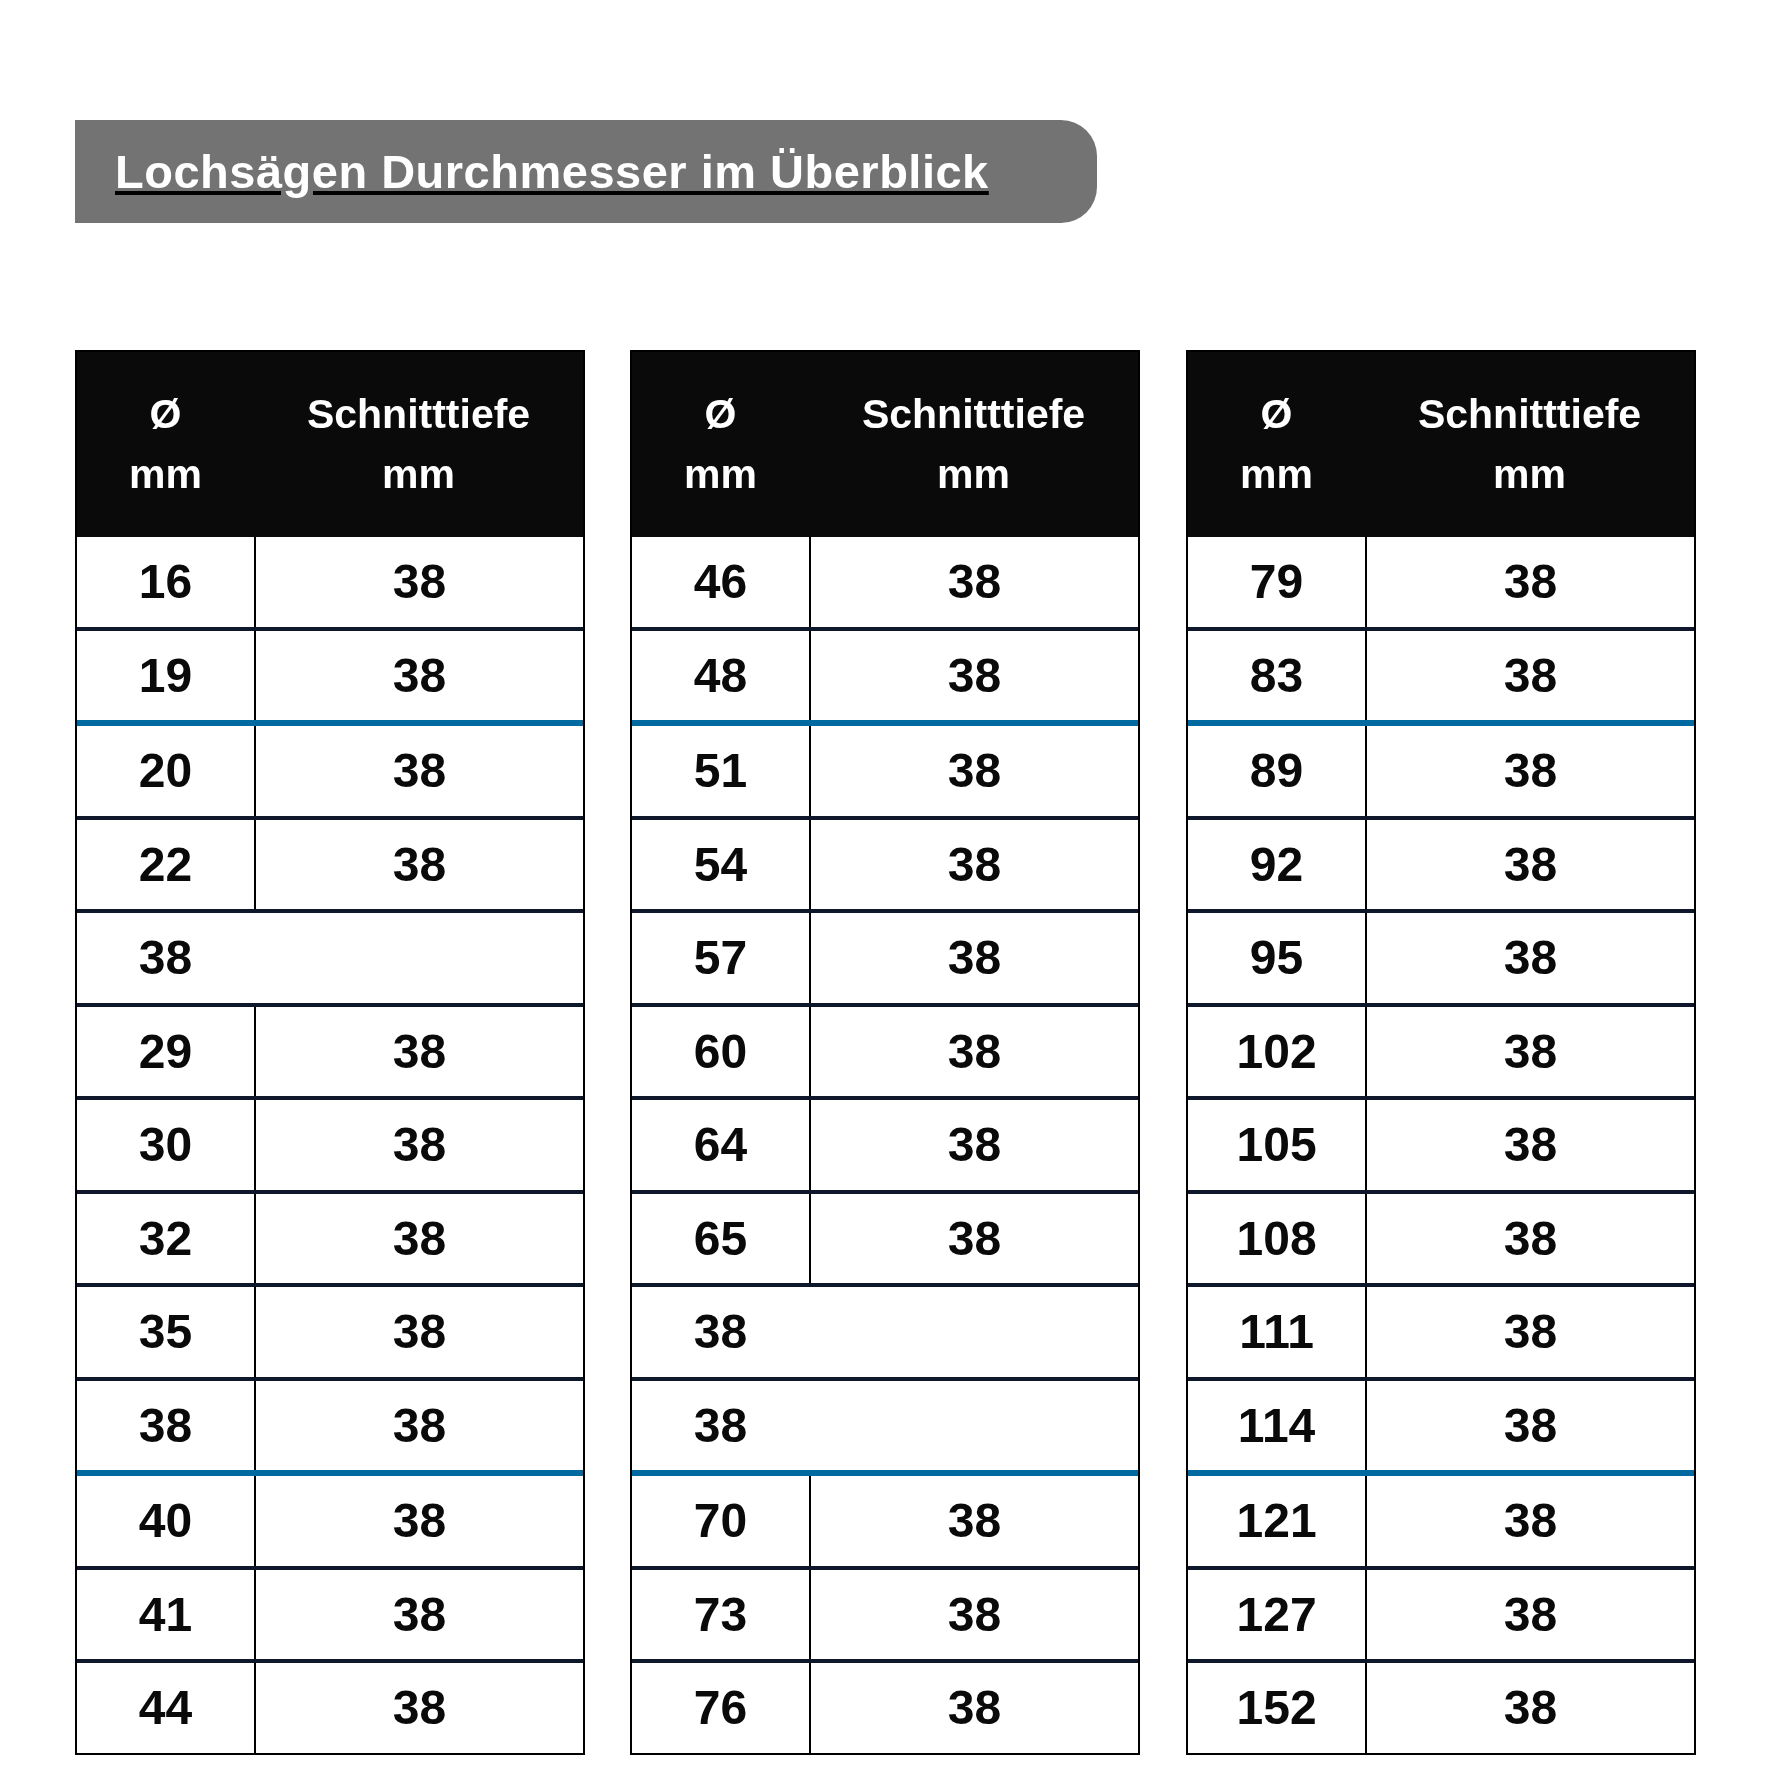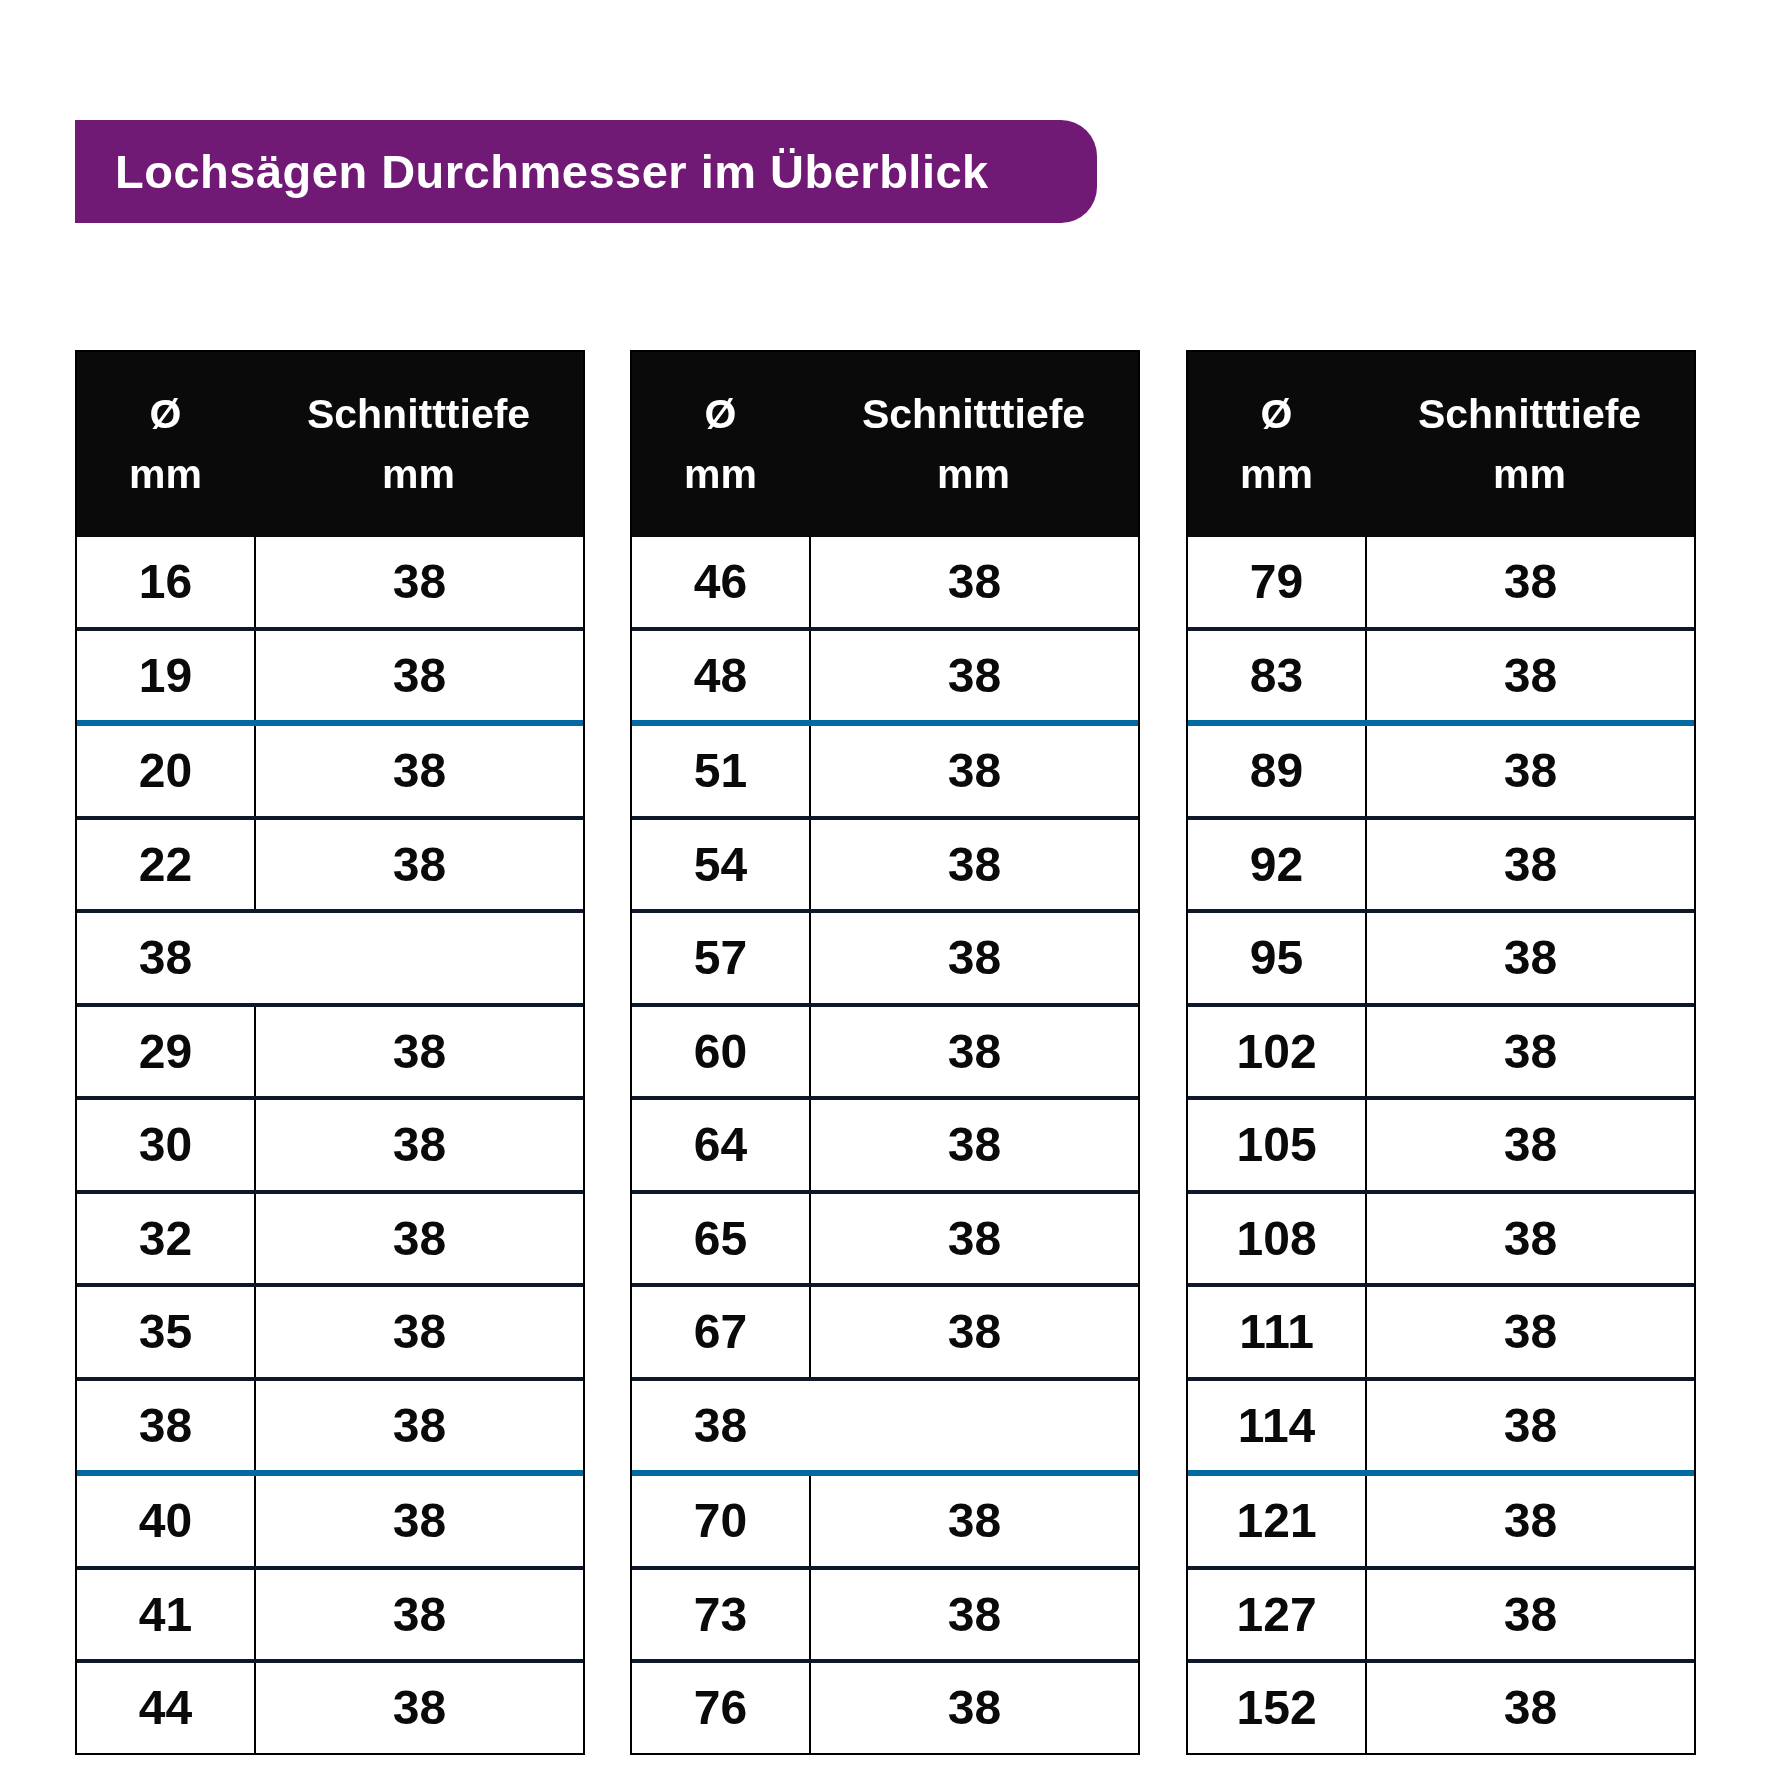--- a/index.html
+++ b/index.html
@@ -7,25 +7,26 @@
     width:1772px;height:1772px;
     background:#ffffff;
     position:relative;
     font-family:"Liberation Sans", sans-serif;
     overflow:hidden;
   }
   .banner{
     position:absolute;
     left:75px;top:120px;
     width:1022px;height:103px;
-    background:#701a75;
+    background:#737373;
     border-radius:0 36px 36px 0;
     display:flex;align-items:center;
     box-sizing:border-box;
     padding-left:40px;
+    text-decoration:underline;
   }
   .banner-title{
     color:#ffffff;
     font-size:47px;
     font-weight:700;
     letter-spacing:0.5px;
     white-space:nowrap;
   }
   .saw-table{
     position:absolute;
@@ -178,21 +179,20 @@
       </div>
       <div class="row">
         <div class="cell">64</div>
         <div class="cell">38</div>
       </div>
       <div class="row">
         <div class="cell">65</div>
         <div class="cell">38</div>
       </div>
       <div class="row">
-        <div class="cell">67</div>
         <div class="cell">38</div>
       </div>
       <div class="row">
         <div class="cell">38</div>
       </div>
       <div class="row">
         <div class="cell">70</div>
         <div class="cell">38</div>
       </div>
       <div class="row">

